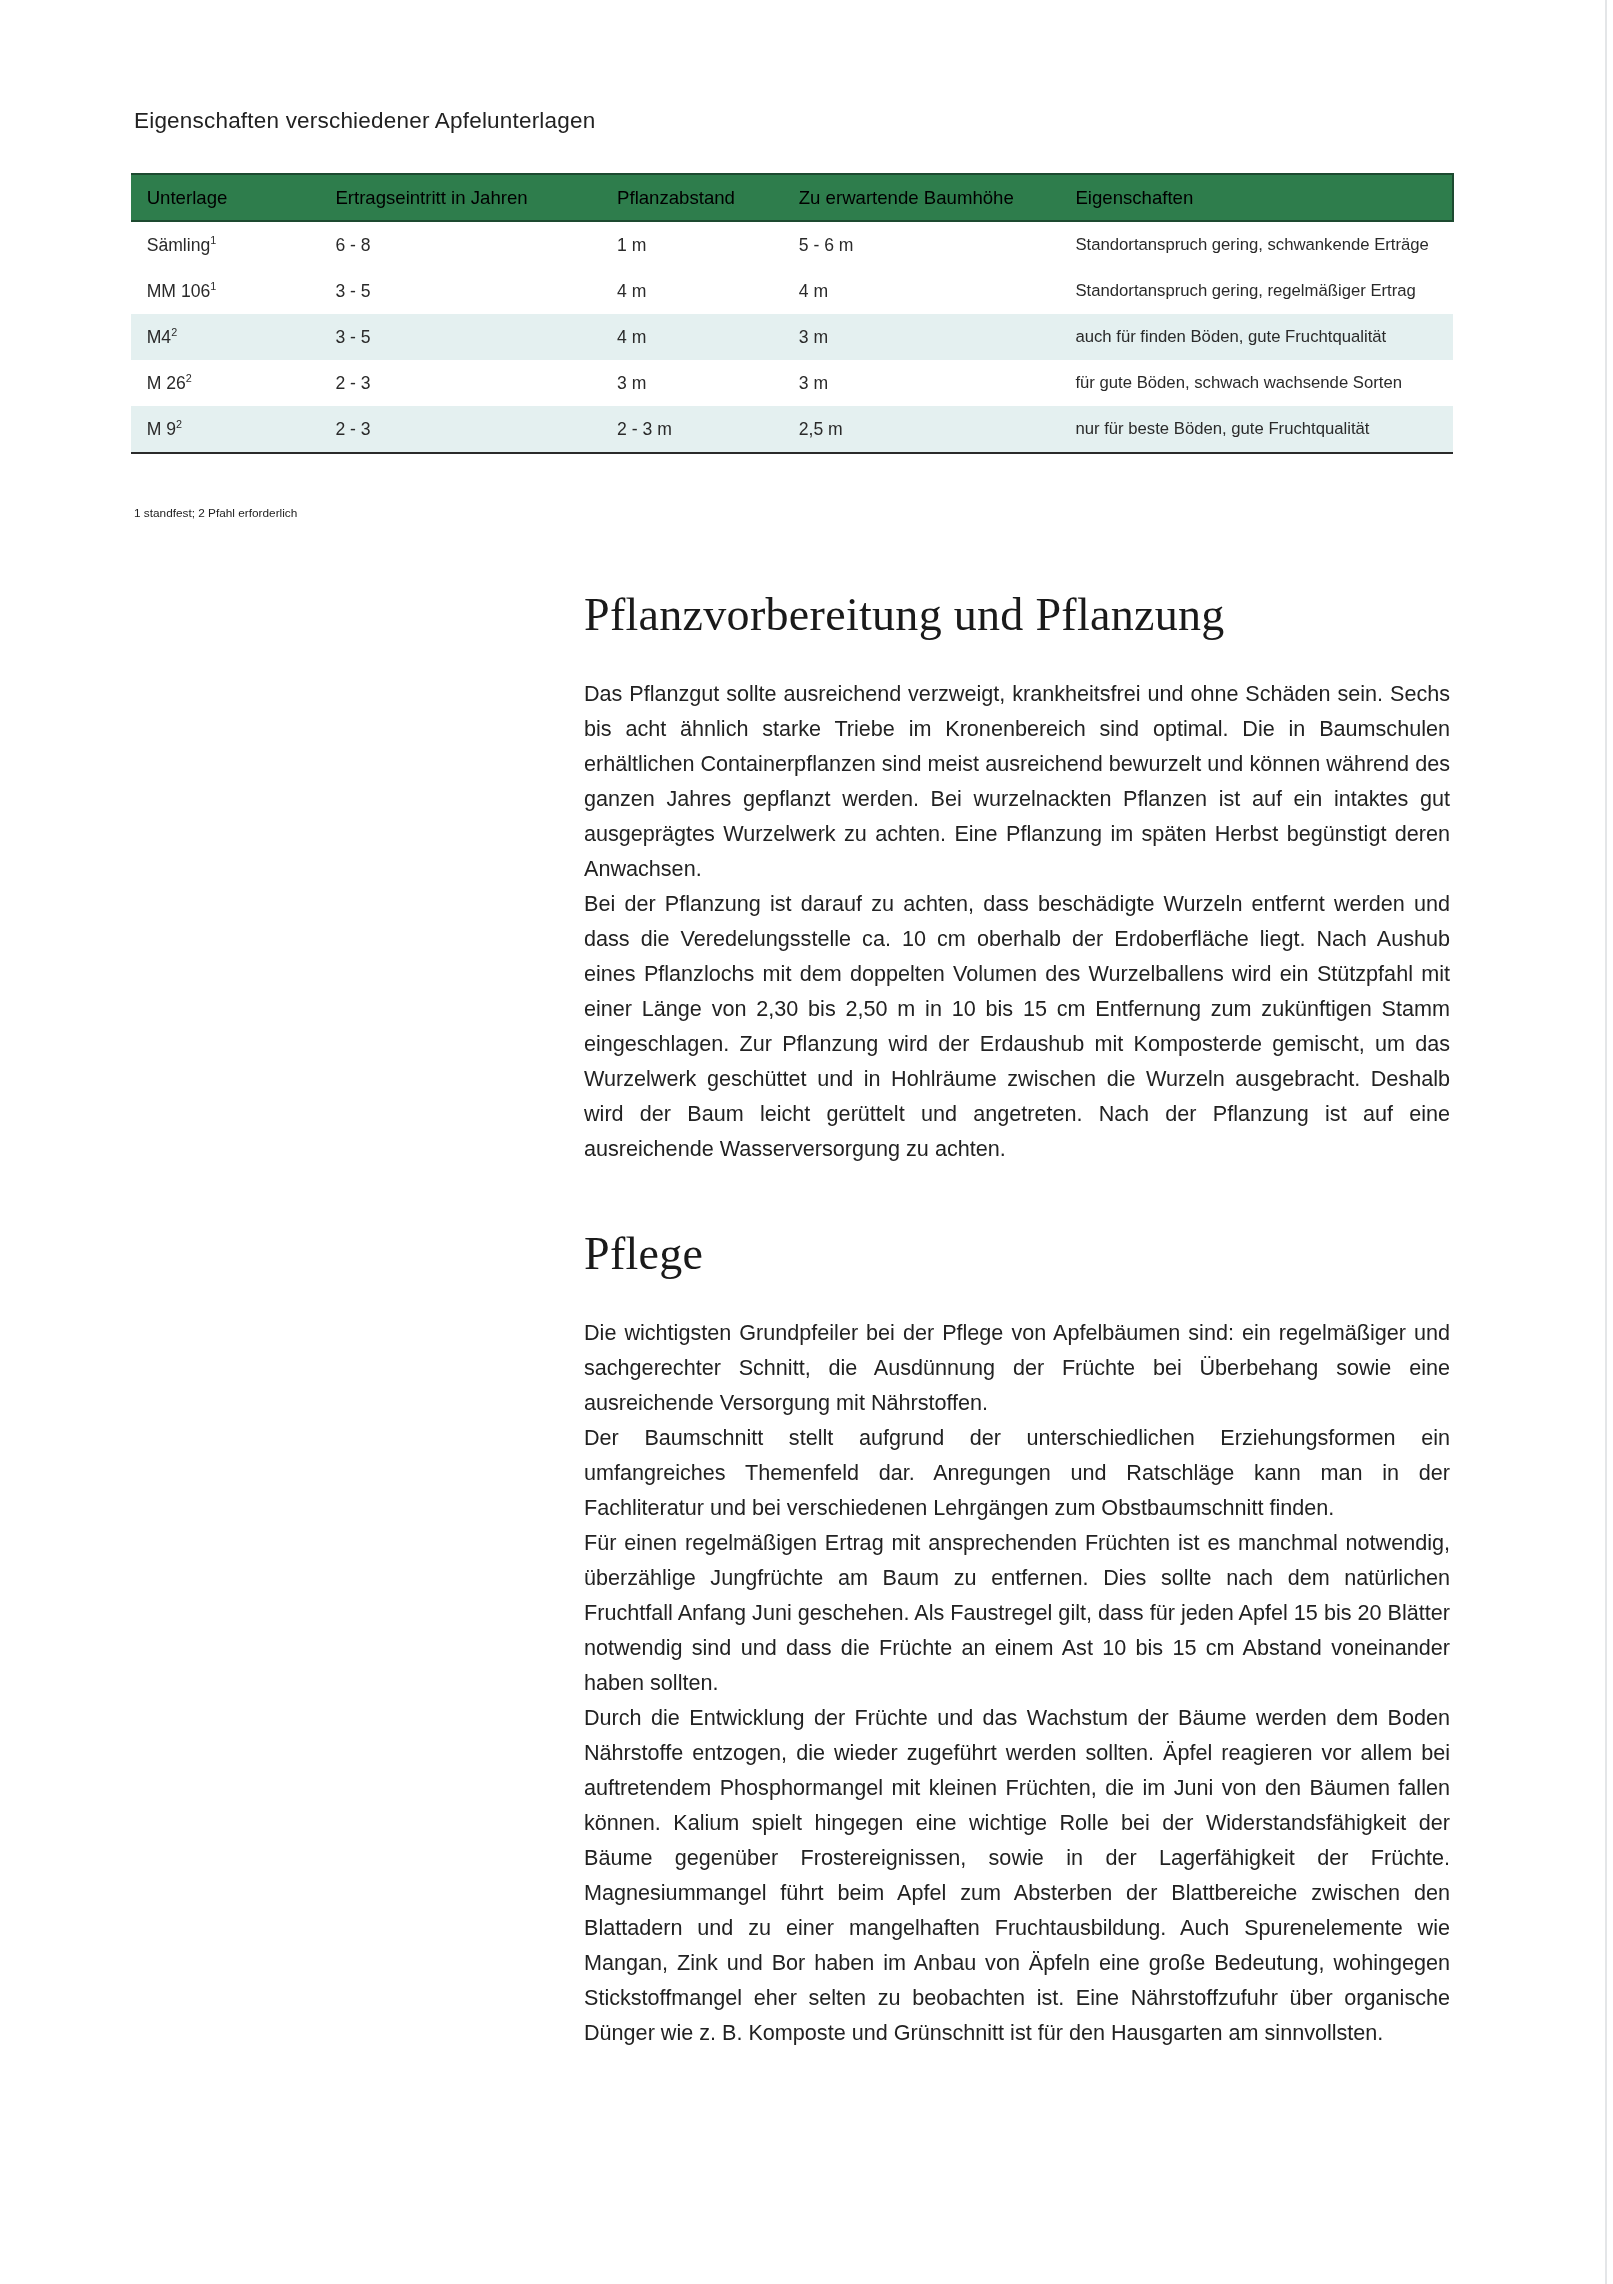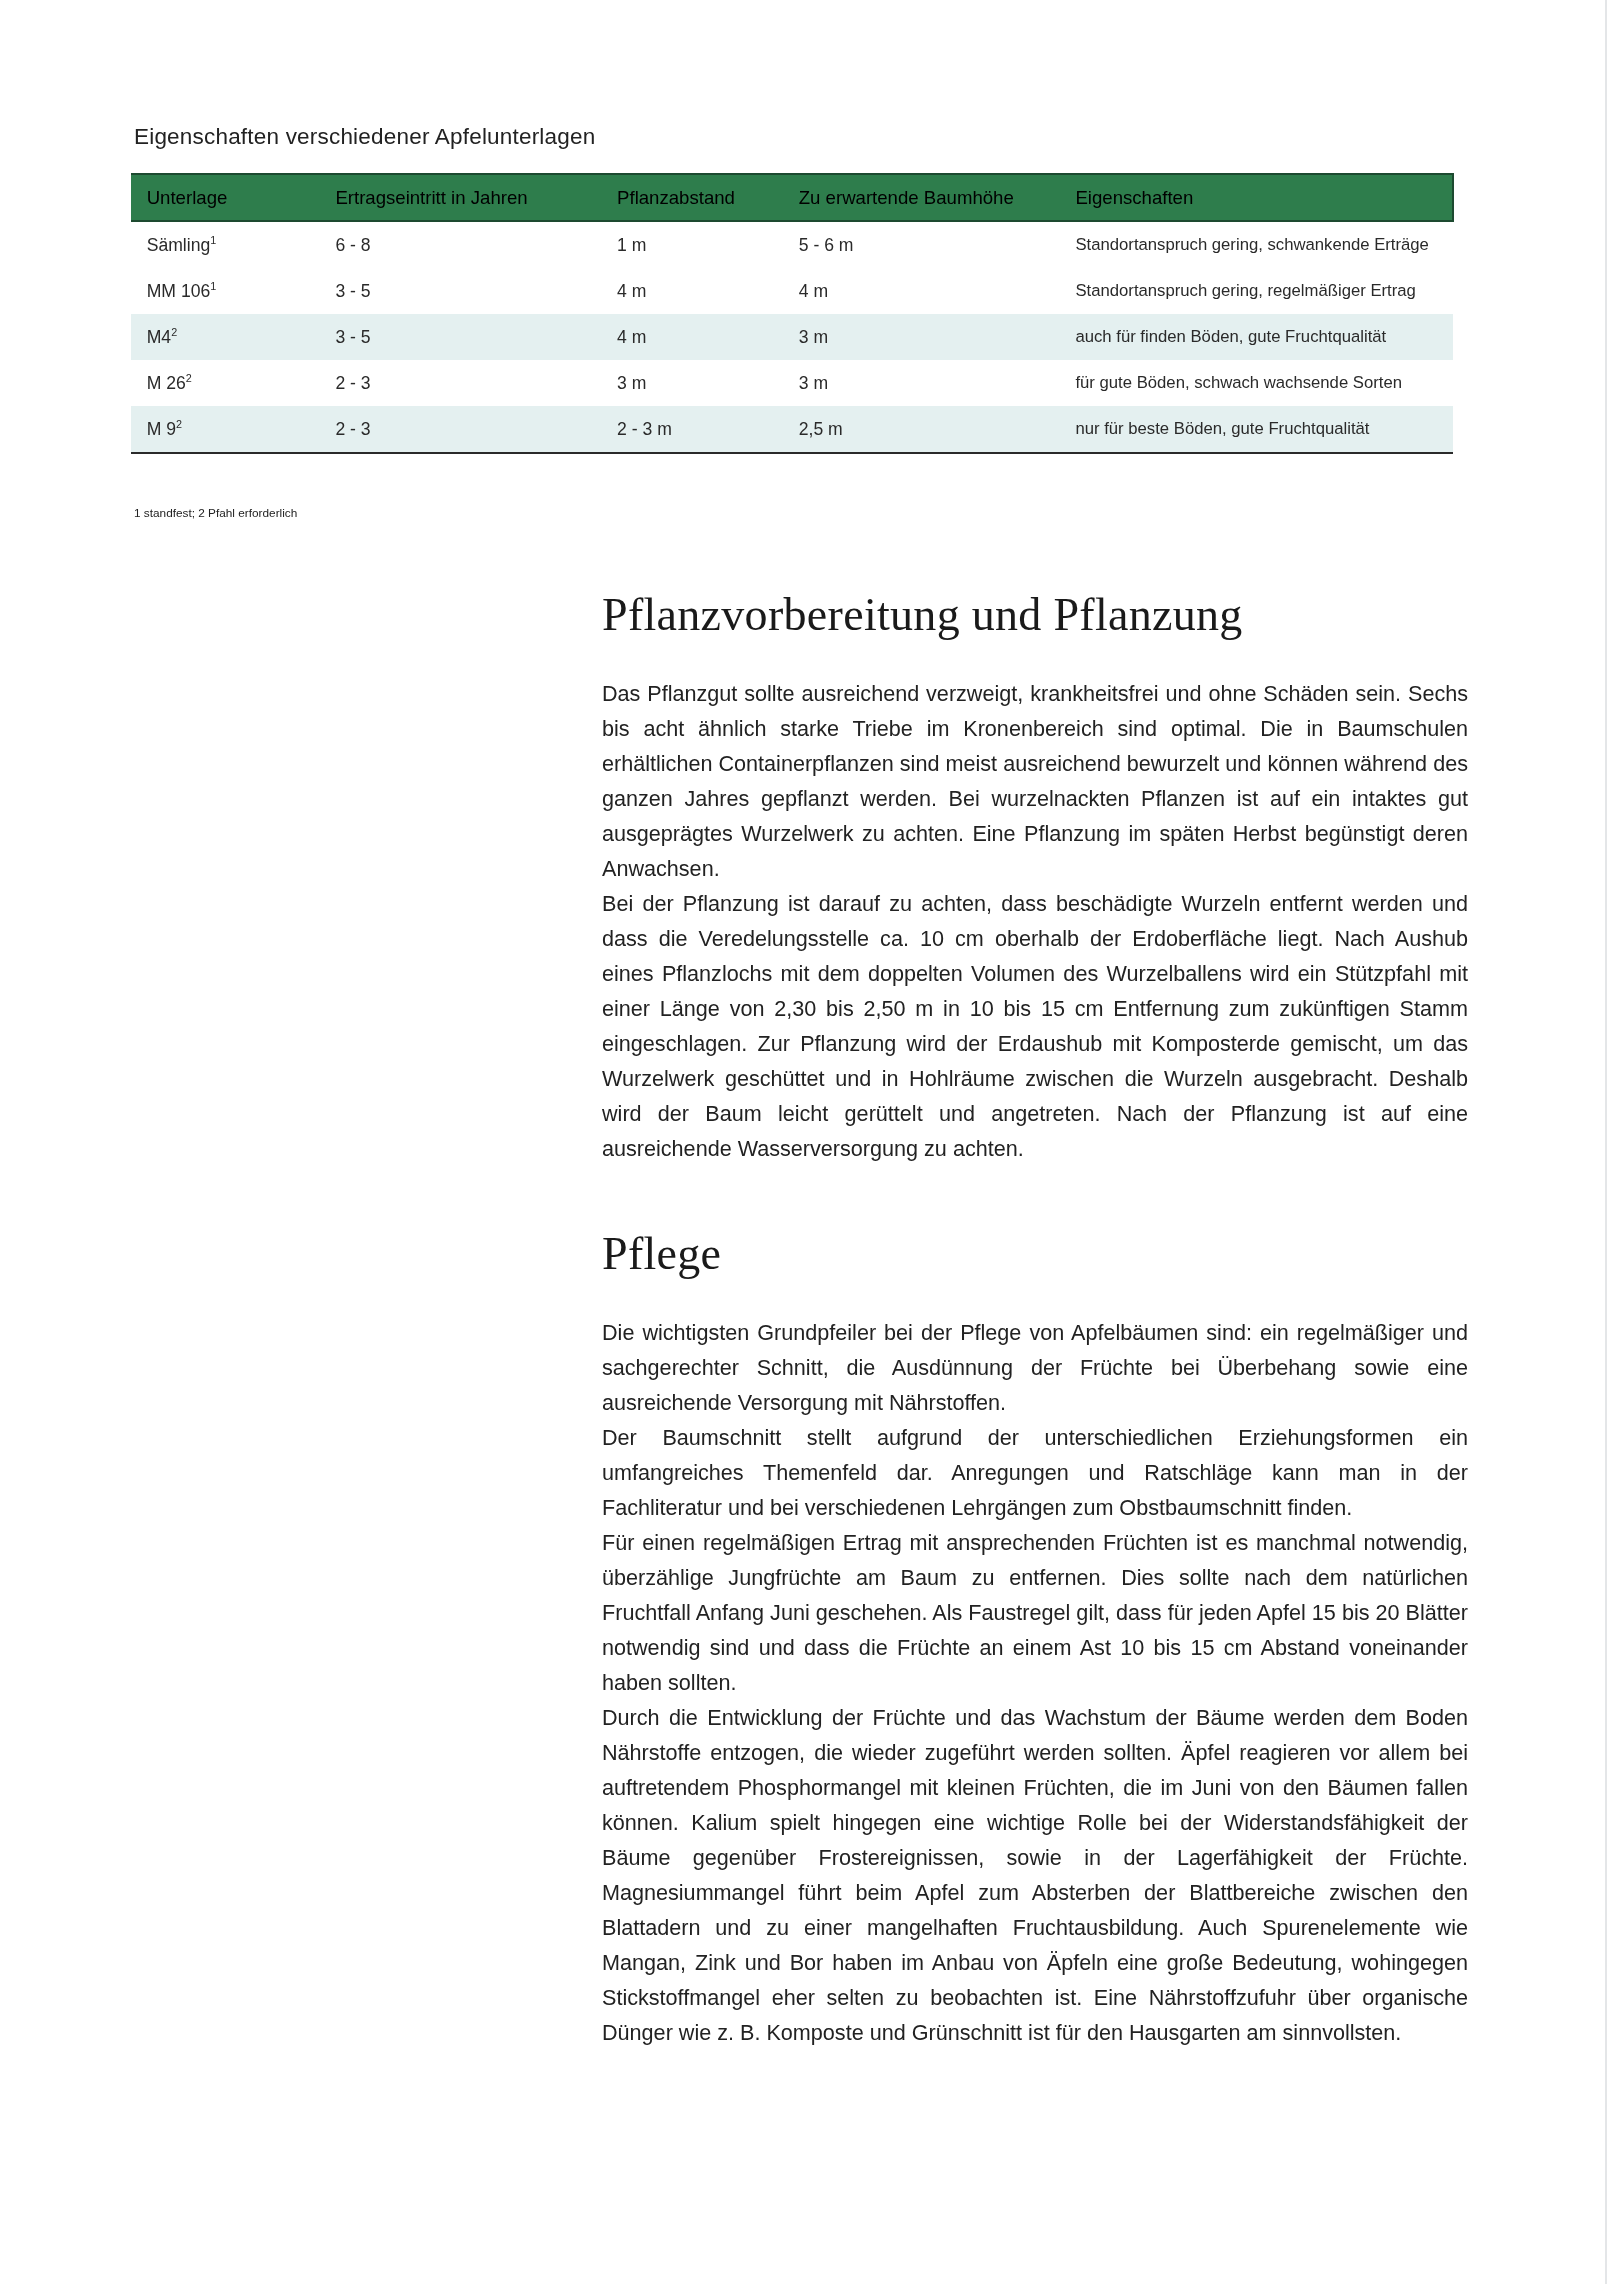--- a/index.html
+++ b/index.html
@@ -19,21 +19,21 @@
       position: absolute;
       left: 1605px;
       top: 0;
       width: 2px;
       height: 2285px;
       background: #e4e6e8;
     }
     .table-title {
       position: absolute;
       left: 134px;
-      top: 124px;
+      top: 108px;
       font-size: 22.5px;
       color: #222;
       letter-spacing: 0.2px;
     }
     .data-table {
       position: absolute;
       left: 131px;
       top: 173px;
       width: 1323px;
       border-collapse: collapse;
@@ -81,21 +81,21 @@
     .col-4 { width: 261px; }
     .footnote {
       position: absolute;
       left: 134px;
       top: 506px;
       font-size: 11.8px;
       color: #222;
     }
     .section {
       position: absolute;
-      left: 602px;
+      left: 584px;
       width: 866px;
     }
     .section h2 {
       margin: 0;
       font-family: "Liberation Serif", serif;
       font-weight: normal;
       font-size: 46px;
       color: #1a1a1a;
       letter-spacing: 0.3px;
     }

